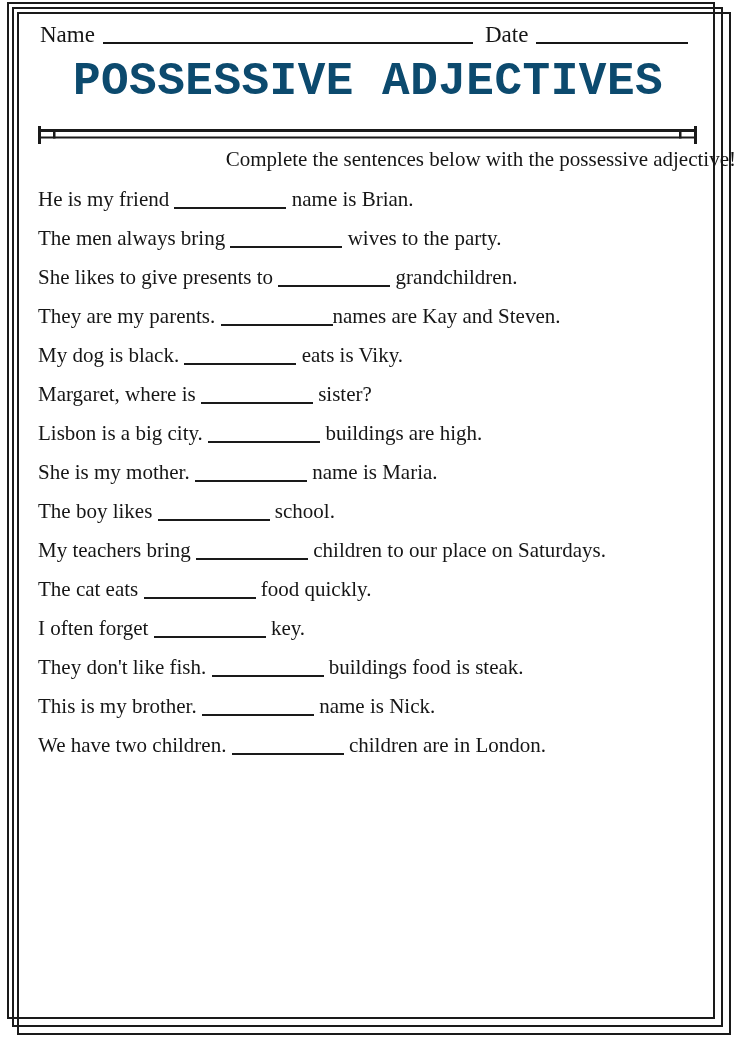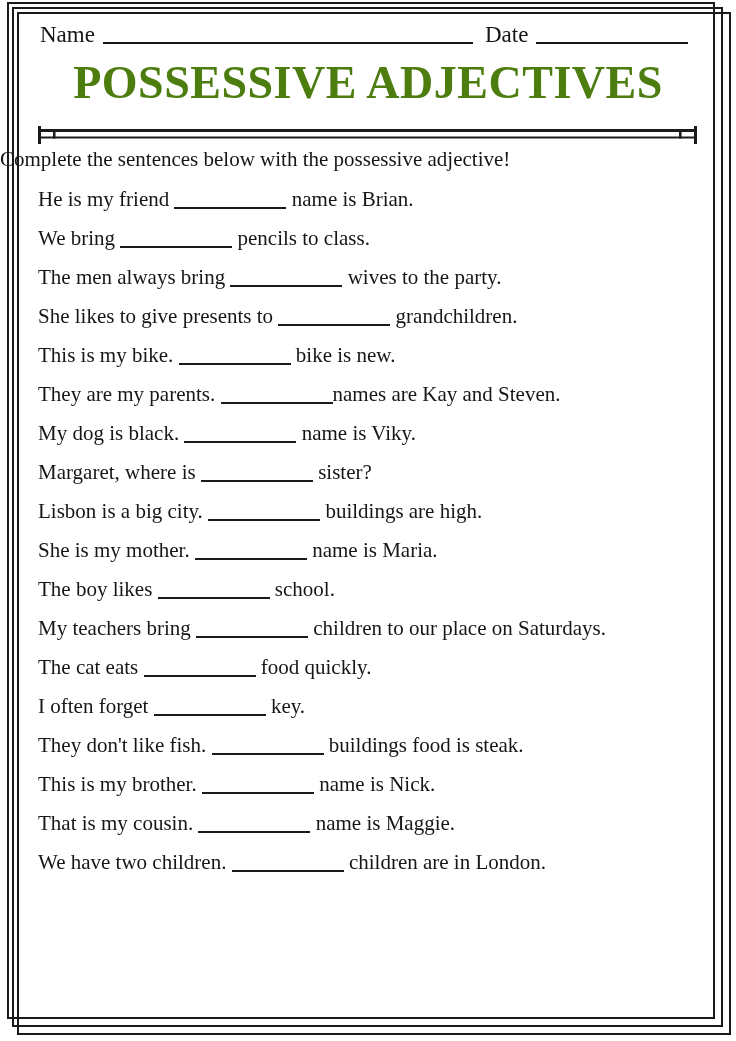--- a/index.html
+++ b/index.html
@@ -25,33 +25,33 @@
     border-bottom: 2px solid #161616;
     position: relative; top: 2px;
   }
   .name-line { width: 370px; margin-left: 8px; margin-right: 12px; }
   .date-line { width: 152px; margin-left: 8px; }
 
   
   .title {
     position: absolute; top: 56px; left: 0; width: 736px;
     text-align: center;
-    font-family: Liberation Serif, serif;
+    font-family: Liberation Mono, monospace;
     font-size: 46px; font-weight: 600;
     letter-spacing: 0.5px;
-    color: #4d7c0f;
+    color: #0c4a6e;
   }
 
   
   .rule-svg { position: absolute; top: 126px; left: 38px; width: 659px; height: 19px; }
 
   
   .instruction {
     position: absolute; top: 147px; left: 0; width: 736px;
-    text-align: left; font-size: 21px;
+    text-align: right; font-size: 21px;
   }
 
   
   .sentences {
     position: absolute; top: 187px; left: 38px; right: 28px;
     font-size: 21px;
   }
   .row { line-height: 24px; margin-bottom: 15px; white-space: nowrap; }
   .blank {
     display: inline-block;
@@ -86,49 +86,46 @@
     <rect x="15" y="3" width="2.5" height="9.5"></rect>
     <rect x="641" y="3" width="2.5" height="9.5"></rect>
   </g>
 </svg>
 
 <div class="instruction">Complete the sentences below with the possessive adjective!</div>
 
 <div class="sentences" id="sentence-list">
   <div class="row"><span class="pre">He is my friend </span><span class="blank"></span><span class="post"> name is Brian.</span></div>
 
-  <div class="row"><span class="pre">We bring </span><span class="blank"></span><span class="post"> pencils to class.</span></div>
 
   <div class="row"><span class="pre">The men always bring </span><span class="blank"></span><span class="post"> wives to the party.</span></div>
 
 
   <div class="row"><span class="pre">She likes to give presents to </span><span class="blank"></span><span class="post"> grandchildren.</span></div>
 
 
-  <div class="row"><span class="pre">This is my bike. </span><span class="blank"></span><span class="post"> bike is new.</span></div>
 
   <div class="row"><span class="pre">They are my parents. </span><span class="blank"></span><span class="post">names are Kay and Steven.</span></div>
 
-  <div class="row"><span class="pre">My dog is black. </span><span class="blank"></span><span class="post"> name is Viky.</span></div>
+  <div class="row"><span class="pre">My dog is black. </span><span class="blank"></span><span class="post"> eats is Viky.</span></div>
 
   <div class="row"><span class="pre">Margaret, where is </span><span class="blank"></span><span class="post"> sister?</span></div>
 
   <div class="row"><span class="pre">Lisbon is a big city. </span><span class="blank"></span><span class="post"> buildings are high.</span></div>
 
   <div class="row"><span class="pre">She is my mother. </span><span class="blank"></span><span class="post"> name is Maria.</span></div>
 
   <div class="row"><span class="pre">The boy likes </span><span class="blank"></span><span class="post"> school.</span></div>
 
 
   <div class="row"><span class="pre">My teachers bring </span><span class="blank"></span><span class="post"> children to our place on Saturdays.</span></div>
 
   <div class="row"><span class="pre">The cat eats </span><span class="blank"></span><span class="post"> food quickly.</span></div>
 
   <div class="row"><span class="pre">I often forget </span><span class="blank"></span><span class="post"> key.</span></div>
 
   <div class="row"><span class="pre">They don't like fish. </span><span class="blank"></span><span class="post"> buildings food is steak.</span></div>
 
   <div class="row"><span class="pre">This is my brother. </span><span class="blank"></span><span class="post"> name is Nick.</span></div>
 
-  <div class="row"><span class="pre">That is my cousin. </span><span class="blank"></span><span class="post"> name is Maggie.</span></div>
 
   <div class="row"><span class="pre">We have two children. </span><span class="blank"></span><span class="post"> children are in London.</span></div>
 </div>
 
 </body></html>

